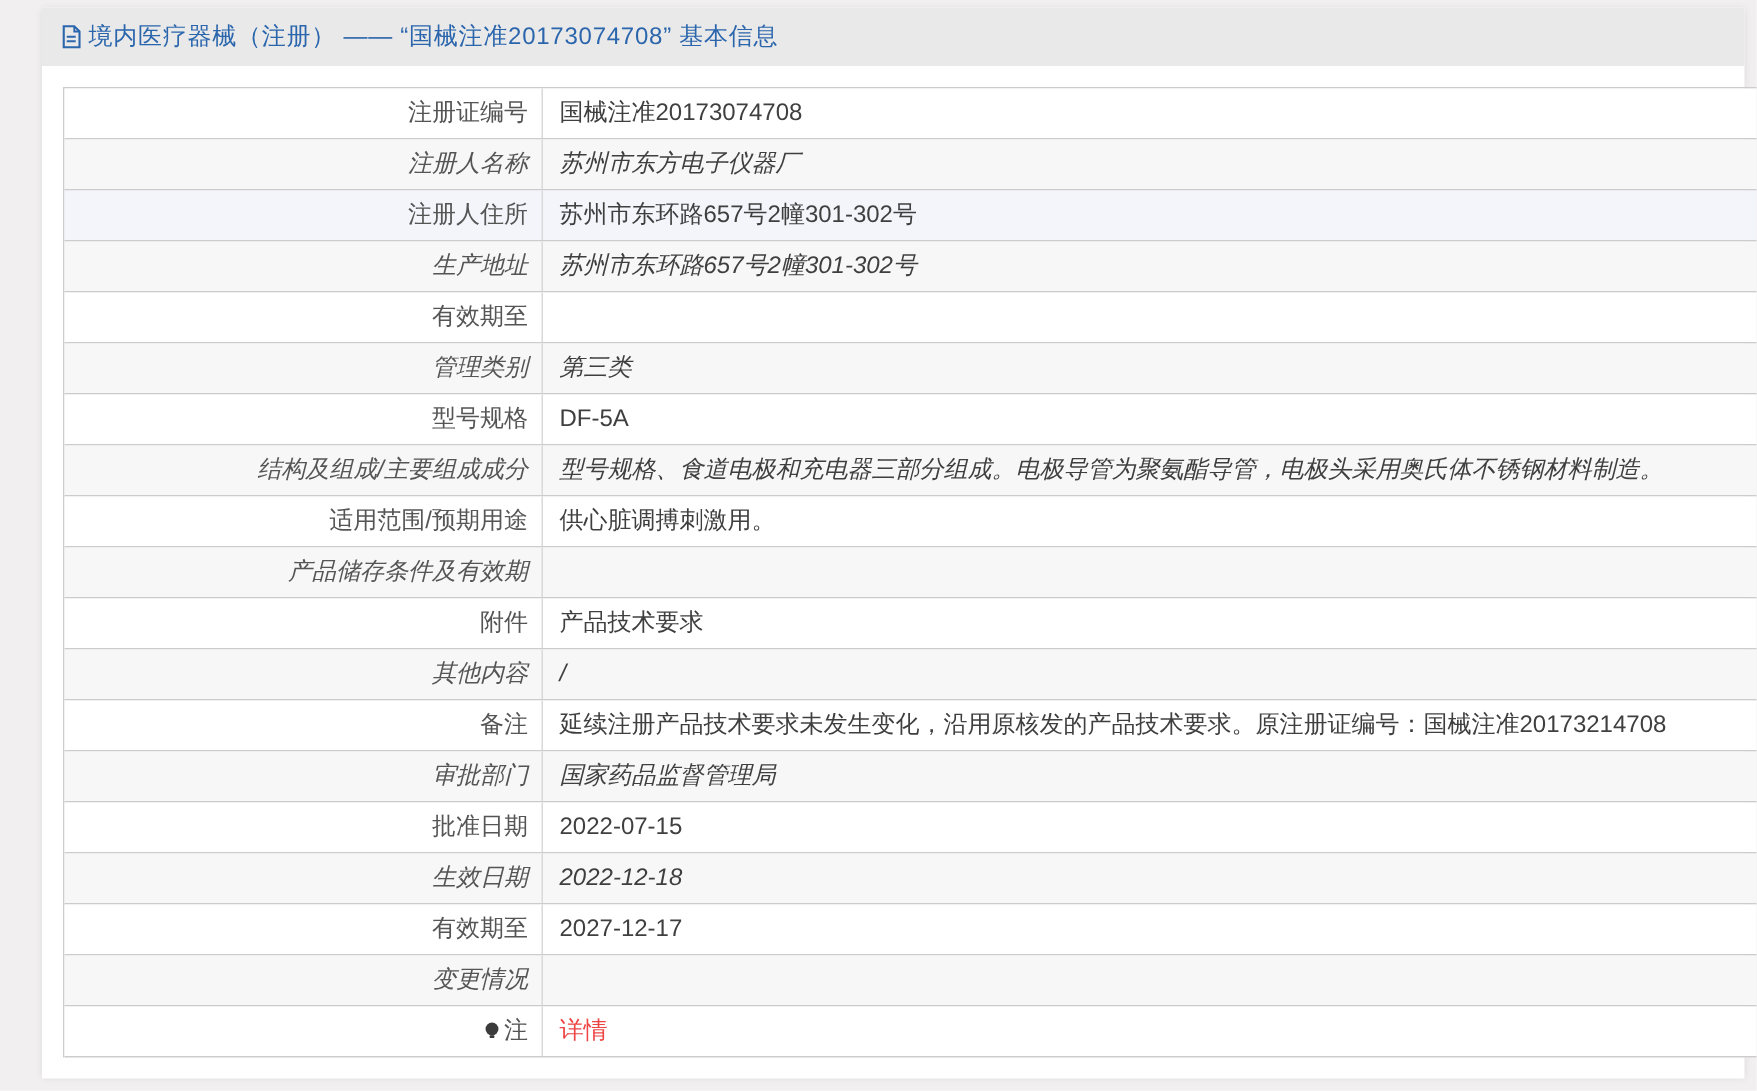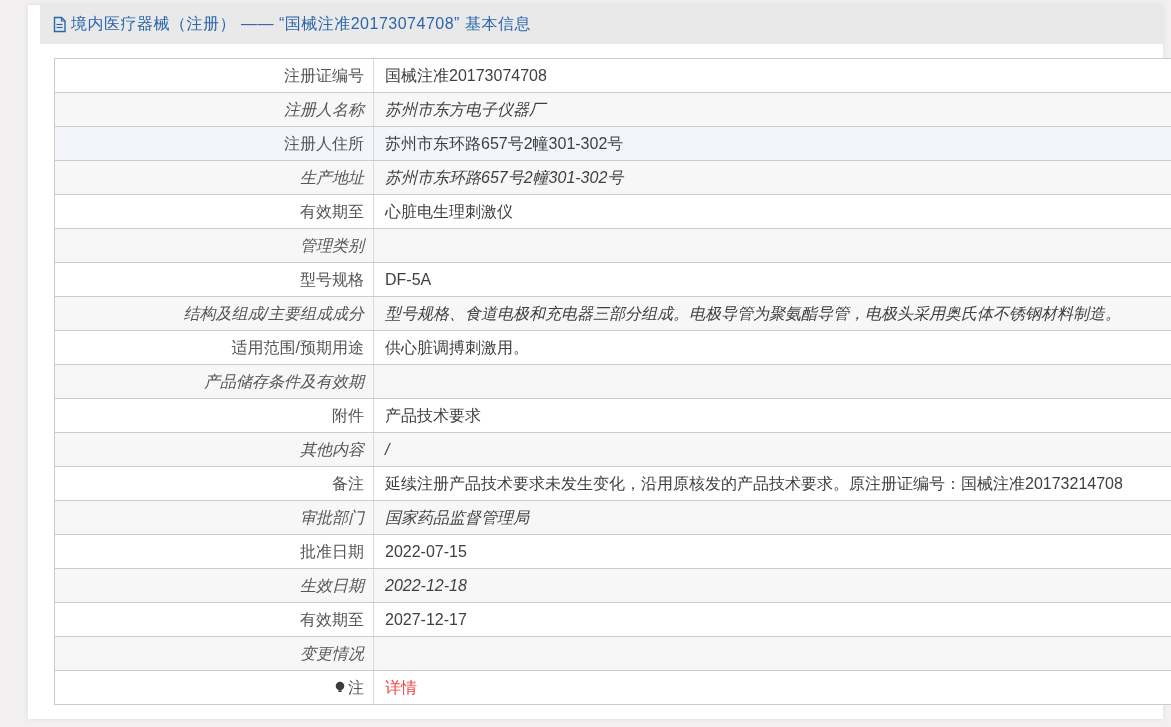--- a/index.html
+++ b/index.html
@@ -8,21 +8,20 @@
     font-family: "Liberation Sans", "DejaVu Sans", sans-serif;
     background: #f1efef;
     overflow: hidden;
   }
   .panel {
     position: absolute;
     left: 28px; top: 5px;
     width: 1135px; height: 714px;
     background: #ffffff;
     box-shadow: 0 0 5px rgba(0,0,0,0.08);
-    padding-left: 12px;
   }
   .title-bar {
     height: 39px;
     background: #e9e9e9;
     display: flex;
     align-items: center;
     padding-left: 12px;
     color: #2b66ad;
     font-size: 16px;
     letter-spacing: 0.5px;
@@ -104,25 +103,25 @@
       <div class="cell-value">苏州市东环路657号2幢301-302号</div>
     </div>
 
     <div class="row alt">
       <div class="cell-label">生产地址</div>
       <div class="cell-value">苏州市东环路657号2幢301-302号</div>
     </div>
 
     <div class="row">
       <div class="cell-label">有效期至</div>
-      <div class="cell-value">心脏电生理刺激仪</div>
     </div>
 
     <div class="row alt">
       <div class="cell-label">管理类别</div>
+      <div class="cell-value">第三类</div>
     </div>
 
     <div class="row">
       <div class="cell-label">型号规格</div>
       <div class="cell-value">DF-5A</div>
     </div>
 
     <div class="row alt">
       <div class="cell-label">结构及组成/主要组成成分</div>
       <div class="cell-value">型号规格、食道电极和充电器三部分组成。电极导管为聚氨酯导管，电极头采用奥氏体不锈钢材料制造。</div>

